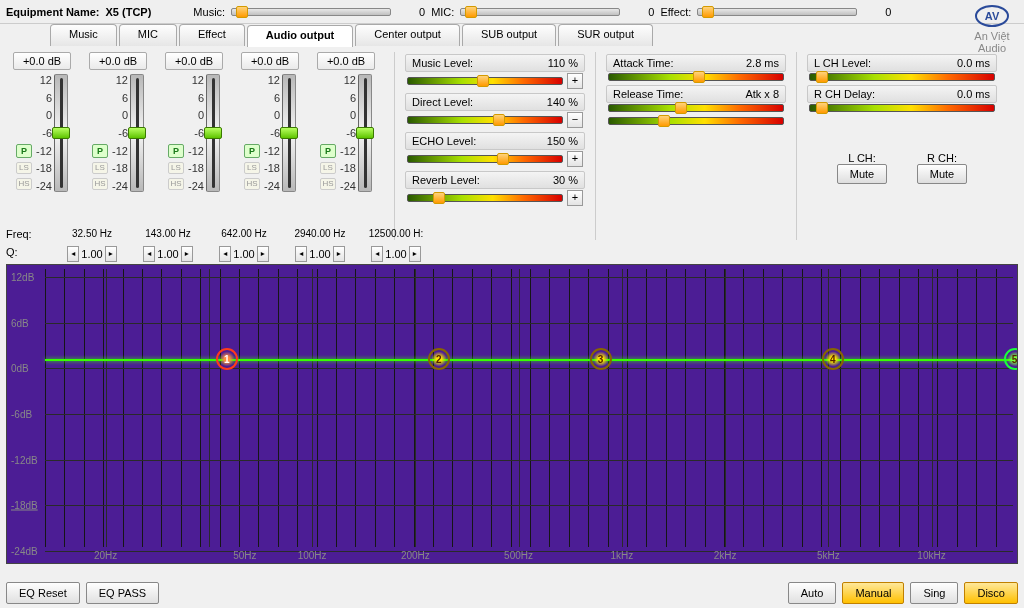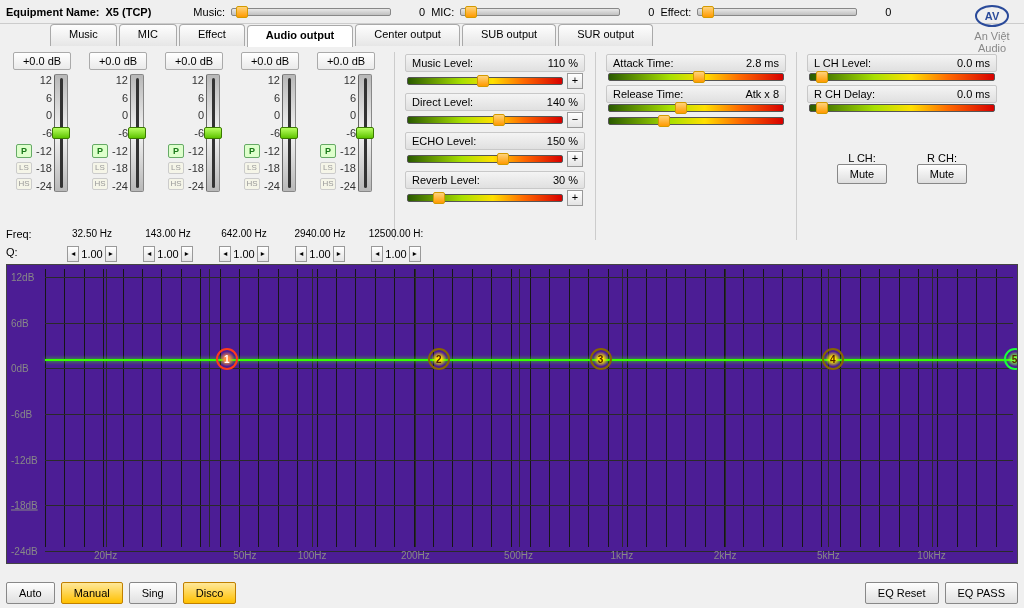--- a/index.html
+++ b/index.html
@@ -470,23 +470,23 @@
   <div id="nodes">
       <div class="eqnode n1" style="left: calc(18% + 38px); top: 31.6%;">1</div>
       <div class="eqnode" style="left: calc(39% + 38px); top: 31.6%;">2</div>
       <div class="eqnode" style="left: calc(55% + 38px); top: 31.6%;">3</div>
       <div class="eqnode" style="left: calc(78% + 38px); top: 31.6%;">4</div>
       <div class="eqnode n5" style="left: calc(96% + 38px); top: 31.6%;">5</div>
     </div>
 </div>
 
 <div class="bottombar">
+  <div class="bgrp">
+    <button class="btn">EQ Reset</button>
+    <button class="btn">EQ PASS</button>
+  </div>
   <div class="bgrp" id="modes">
       <button class="btn">Auto</button>
       <button class="btn on">Manual</button>
       <button class="btn">Sing</button>
       <button class="btn on">Disco</button>
     </div>
-  <div class="bgrp">
-    <button class="btn">EQ Reset</button>
-    <button class="btn">EQ PASS</button>
-  </div>
 </div>
 
 </body></html>

